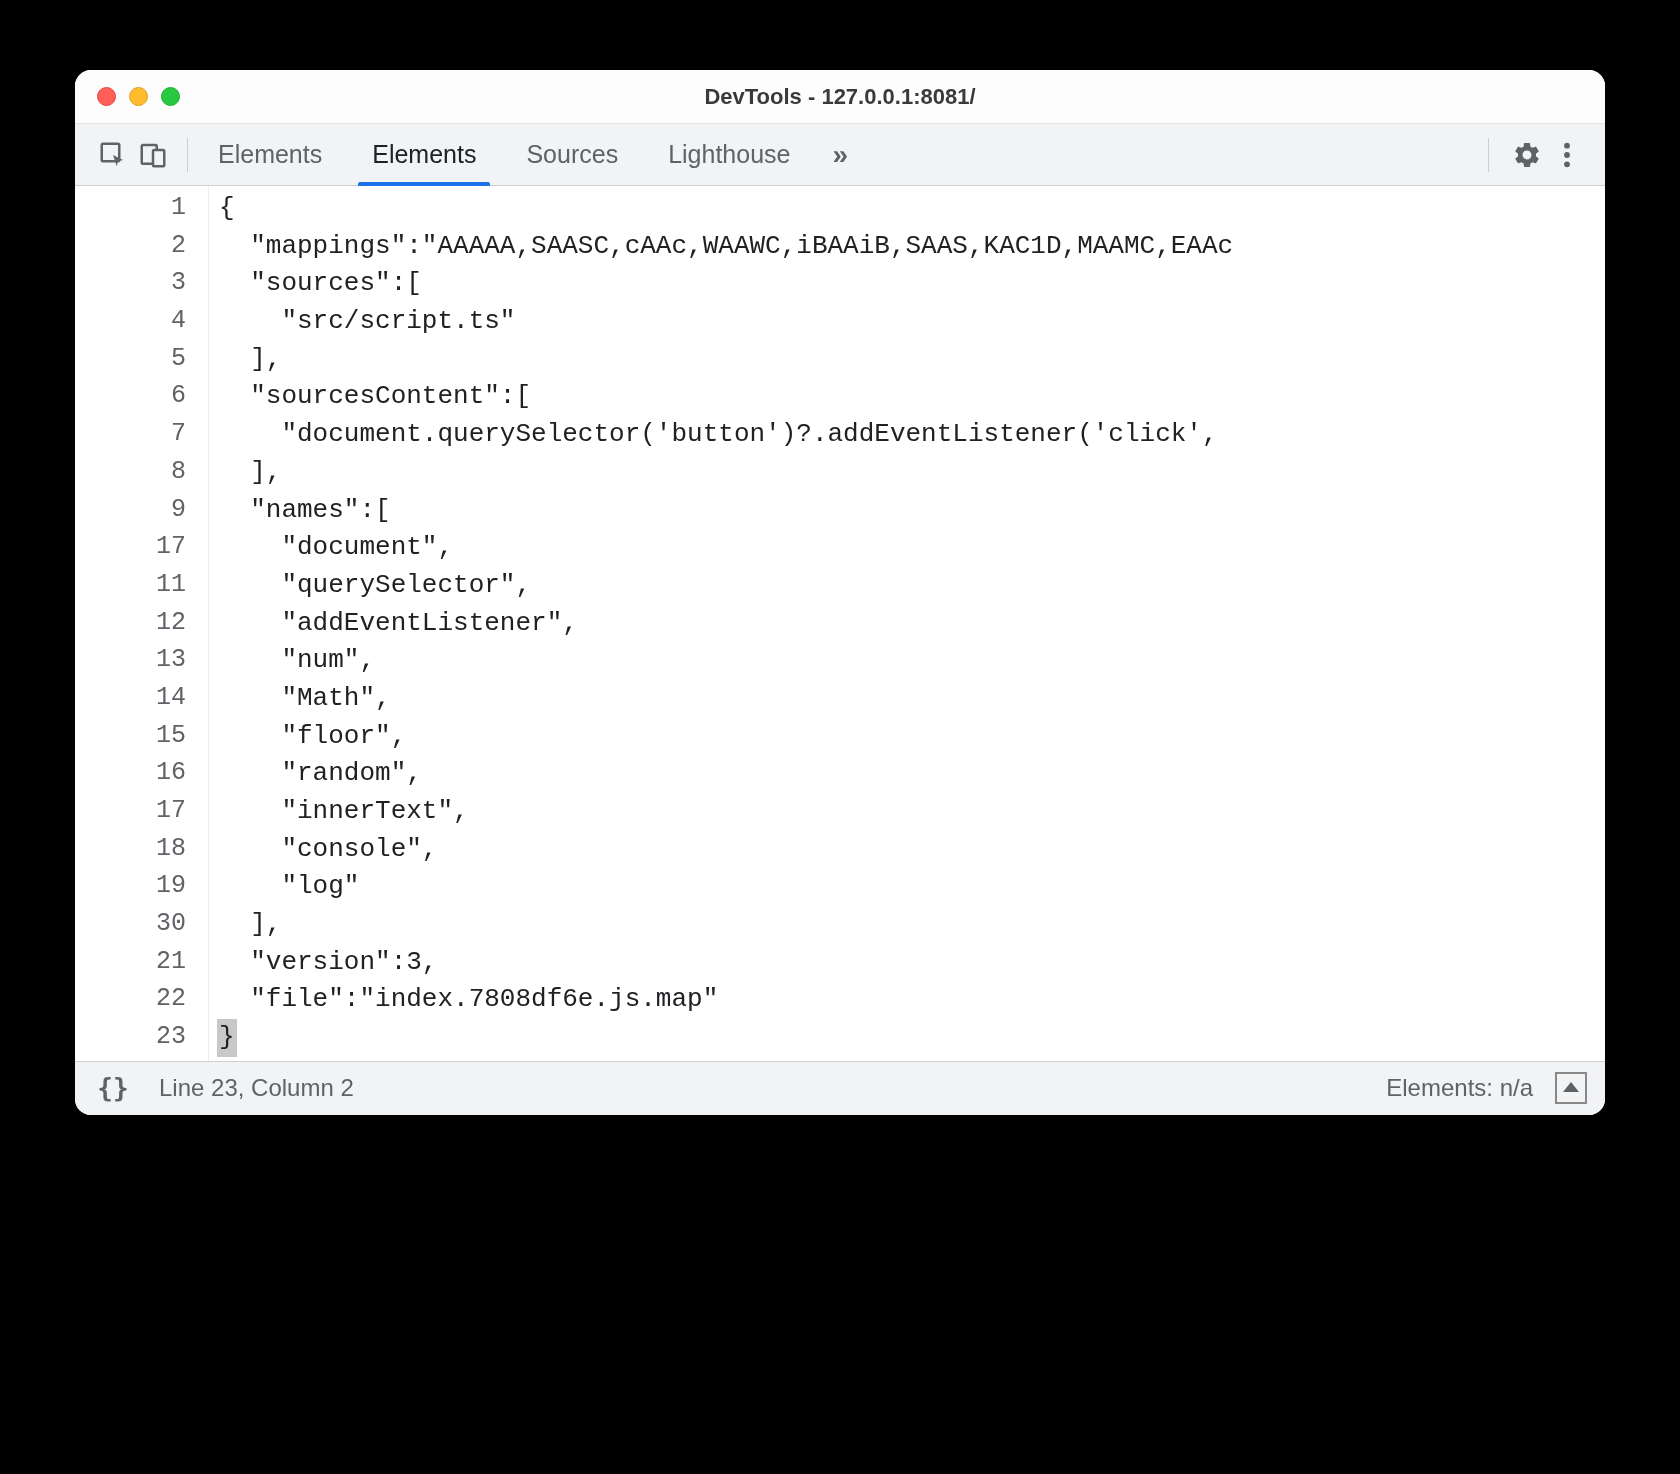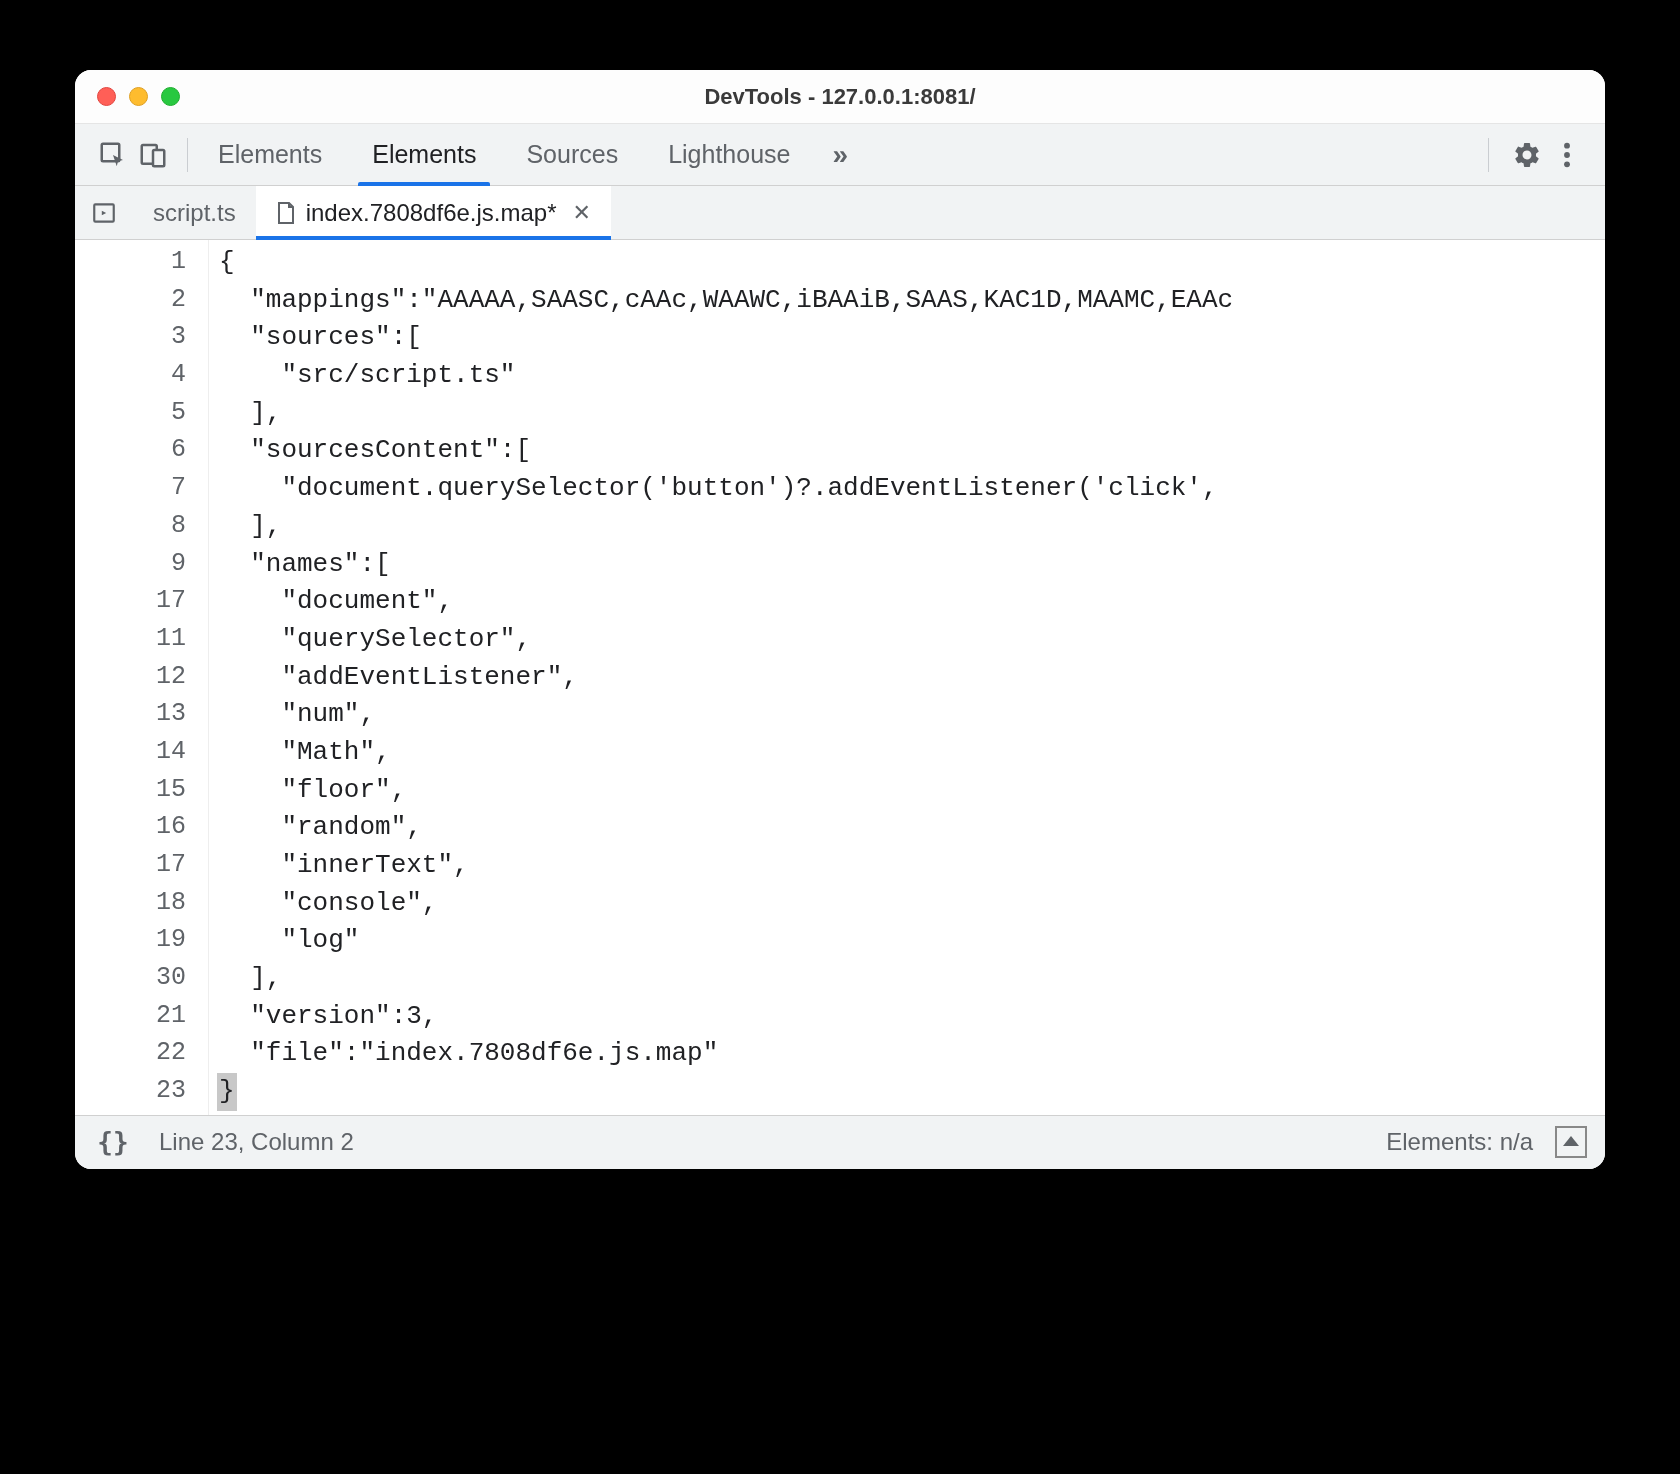--- a/index.html
+++ b/index.html
@@ -289,41 +289,20 @@
     </div>
     <div class="tb-btn">
       <svg width="8" height="28" viewBox="0 0 6 24" fill="#5f6368">
         <circle cx="3" cy="4" r="2.5"></circle>
           <circle cx="3" cy="12" r="2.5"></circle>
           <circle cx="3" cy="20" r="2.5"></circle>
       </svg>
     </div>
   </div>
 
-  <div class="file-tabs-bar">
-    <div class="nav-toggle">
-      <svg width="26" height="26" viewBox="0 0 24 24" fill="none" stroke="#5f6368" stroke-width="2">
-        <rect x="3" y="4" width="18" height="16" rx="1"></rect>
-        <path d="M10 10 L14 12 L10 14 Z" fill="#5f6368" stroke="none"></path>
-      </svg>
-    </div>
-    <div class="file-tab">
-      <span>script.ts</span>
-    </div>
-    <div class="file-tab active">
-      <span class="file-icon">
-        <svg width="20" height="24" viewBox="0 0 20 24" fill="none" stroke="#5f6368" stroke-width="2">
-          <path d="M3 2 H13 L17 6 V22 H3 Z"></path>
-          <path d="M13 2 V6 H17"></path>
-        </svg>
-      </span>
-      <span>index.7808df6e.js.map*</span>
-      <span class="close-x">✕</span>
-    </div>
-  </div>
 
   <div class="editor">
     <div class="gutter" id="gutter">
         <div>1</div>
         <div>2</div>
         <div>3</div>
         <div>4</div>
         <div>5</div>
         <div>6</div>
         <div>7</div>

